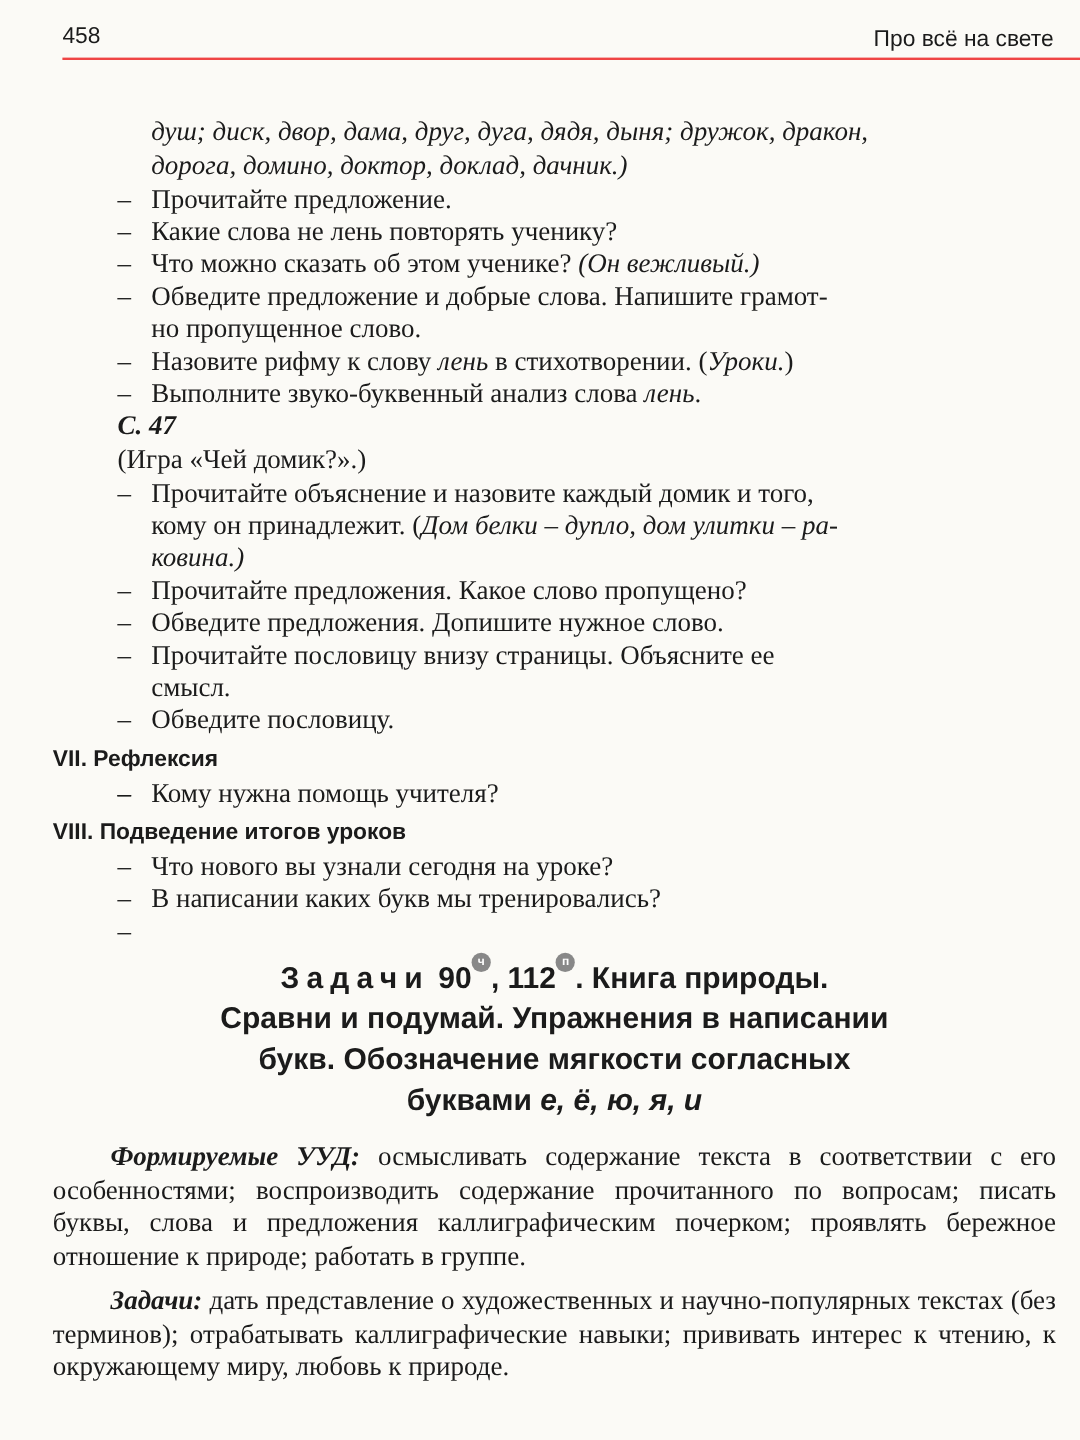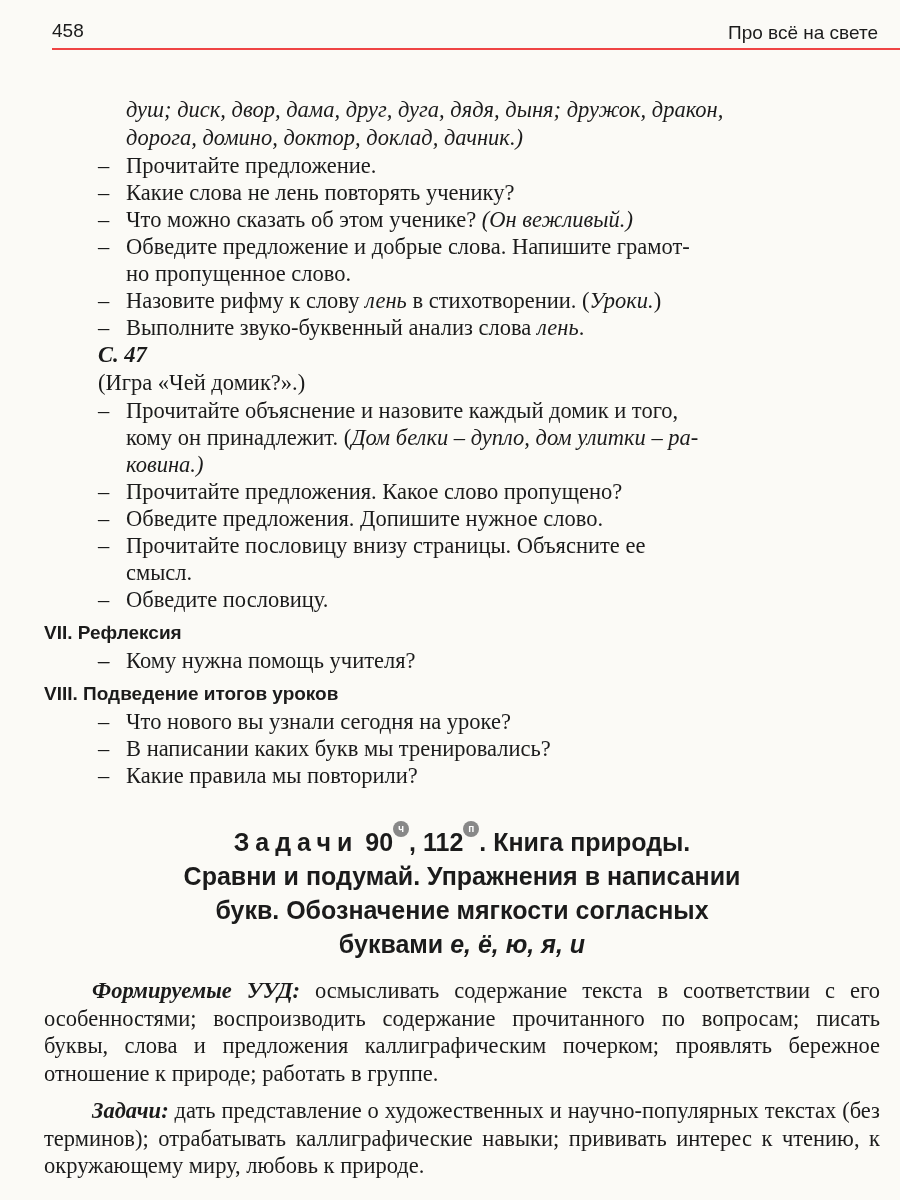--- a/index.html
+++ b/index.html
@@ -63,21 +63,21 @@
   <div class="dash-item"><span class="dash">–</span><span>Прочитайте пословицу внизу страницы. Объясните ее</span><br><span>смысл.</span></div>
   <div class="dash-item"><span class="dash">–</span><span>Обведите пословицу.</span></div>
 
   <div class="sec">VII. Рефлексия</div>
   <div class="dash-item"><span class="dash">–</span></div>
   <div class="dash-item"><span class="dash">–</span><span>Кому нужна помощь учителя?</span></div>
 
   <div class="sec">VIII. Подведение итогов уроков</div>
   <div class="dash-item"><span class="dash">–</span><span>Что нового вы узнали сегодня на уроке?</span></div>
   <div class="dash-item"><span class="dash">–</span><span>В написании каких букв мы тренировались?</span></div>
-  <div class="dash-item"><span class="dash">–</span><span>Какие правила мы повторили?</span></div>
+  <div class="dash-item"><span class="dash">–</span></div>
 
   <div class="lesson-title">
     <span class="sp">Задачи</span> <span>90</span><span class="badge">ч</span>, <span>112</span><span class="badge">п</span><span>. Книга природы.</span><br>
     <span>Сравни и подумай. Упражнения в написании</span><br>
     <span>букв. Обозначение мягкости согласных</span><br>
     <span>буквами </span><span style="font-style:italic">е, ё, ю, я, и</span>
   </div>
 
   <p class="para"><span class="bi">Формируемые УУД:</span><span> осмысливать содержание текста в соответствии с его особенностями; воспроизводить содержание прочитанного по вопросам; писать буквы, слова и предложения каллиграфическим почерком; проявлять бережное отношение к природе; работать в группе.</span></p>
   <p class="para"><span class="bi">Задачи:</span><span> дать представление о художественных и научно-популярных текстах (без терминов); отрабатывать каллиграфические навыки; прививать интерес к чтению, к окружающему миру, любовь к природе.</span></p>

